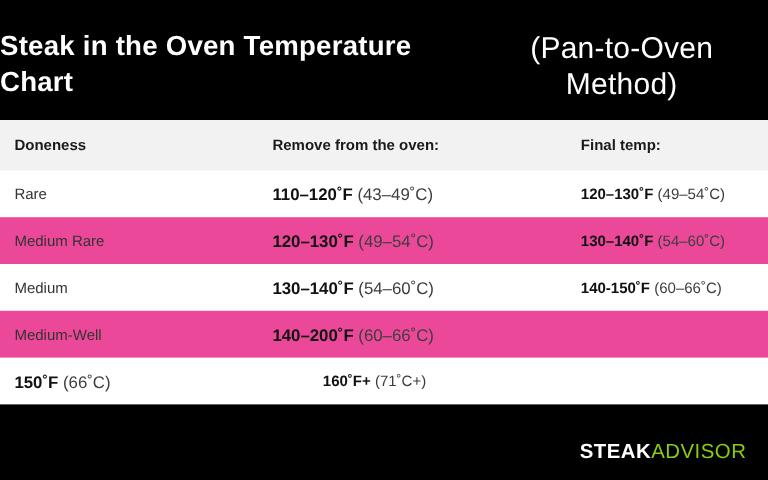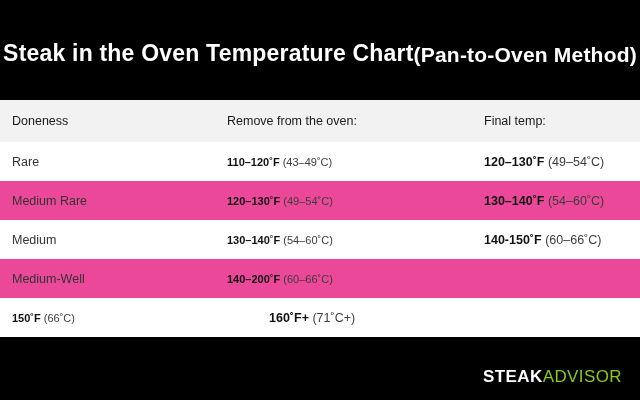--- a/index.html
+++ b/index.html
@@ -31,22 +31,22 @@
     padding-top: 6px;
     box-sizing: border-box;
   }
   .title-line1 {
     font-size: 23px;
     font-weight: bold;
     letter-spacing: 0.2px;
     line-height: 30px;
   }
   .title-line2 {
-    font-size: 21px;
-    font-weight: bold;
+    font-size: 25px;
+    font-weight: normal;
     letter-spacing: 0.2px;
     line-height: 30px;
     margin-top: 4px;
     text-align: center;
   }
   
   .table {
     background: #ffffff;
     width: 640px;
     box-sizing: border-box;
@@ -70,32 +70,32 @@
   .c1 {
     width: 215px;
     flex: 0 0 215px;
     color: #333333;
     font-size: 12.5px;
   }
   .c2 {
     width: 215px;
     flex: 0 0 215px;
     color: #333333;
-    font-size: 11px;
+    font-size: 14px;
   }
   .c3 {
     flex: 1 1 auto;
     color: #333333;
     font-size: 12.5px;
     padding-left: 42px;
   }
   .row.head .c1,
   .row.head .c2,
   .row.head .c3 {
-    font-weight: normal;
+    font-weight: bold;
     color: #1a1a1a;
     font-size: 12.5px;
   }
   .f {
     font-weight: bold;
     color: #111111;
   }
   .c {
     font-weight: normal;
     color: #3d3d3d;

